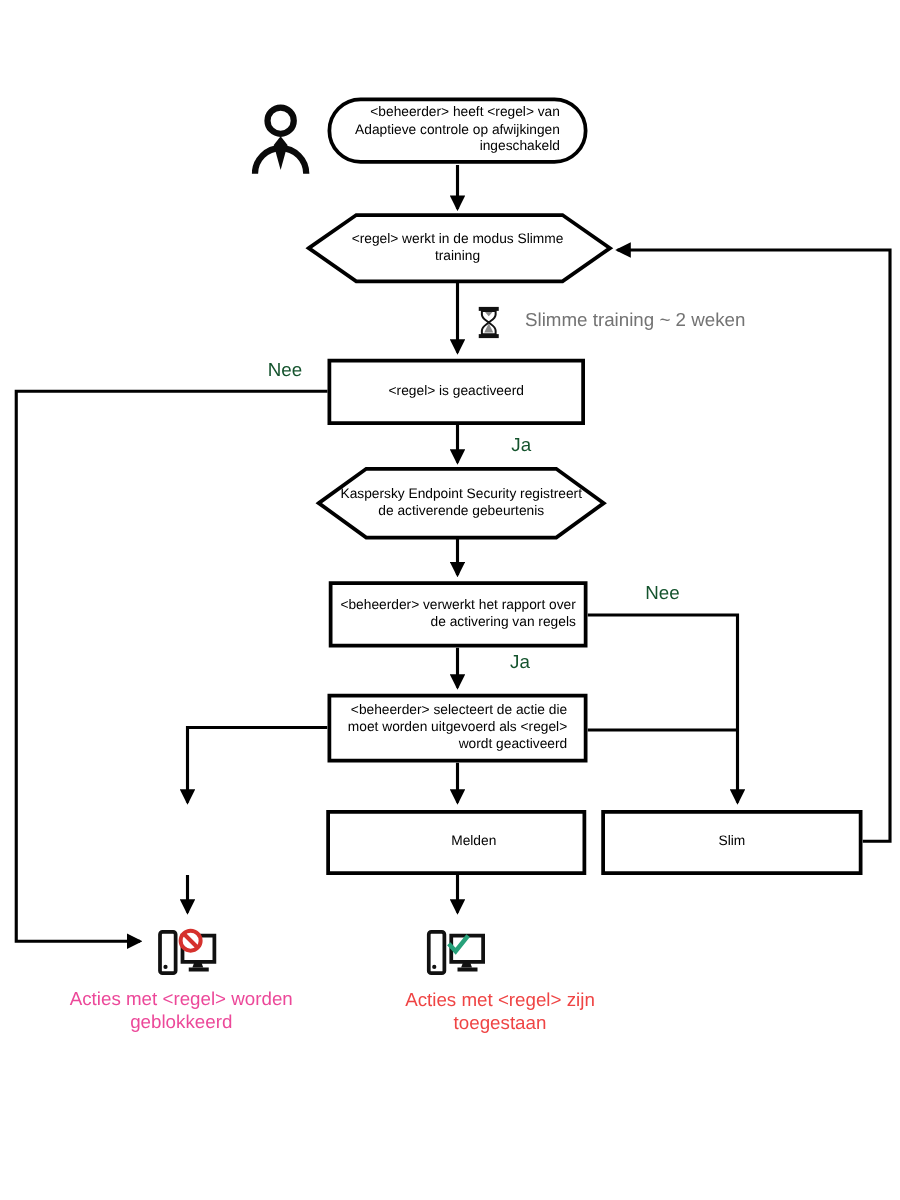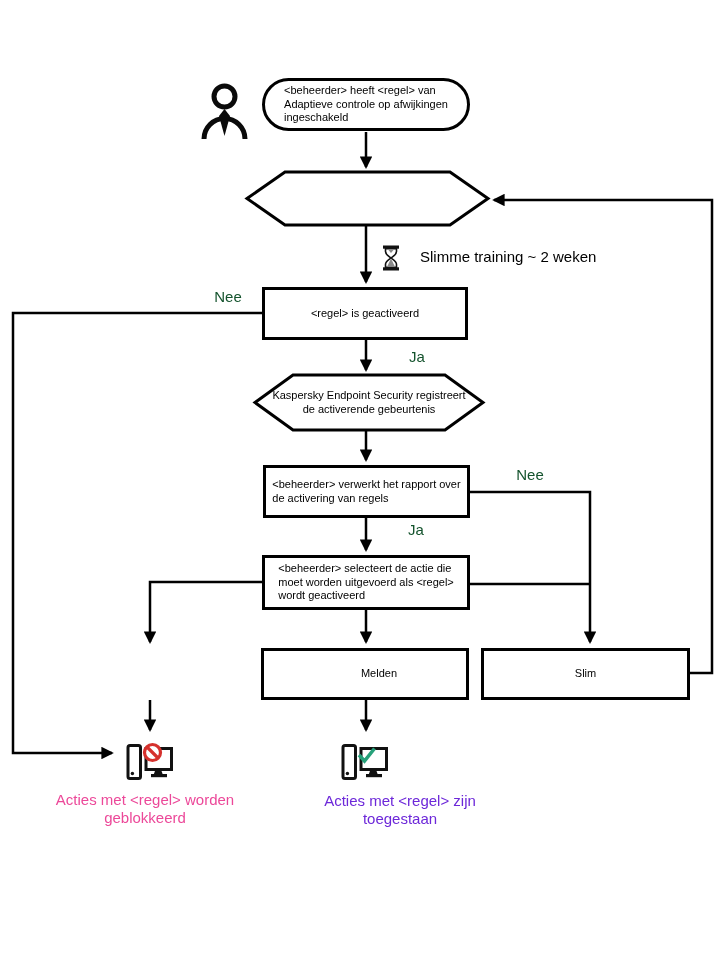--- a/index.html
+++ b/index.html
@@ -3,36 +3,36 @@
 <meta charset="utf-8">
 <style>
   html,body{margin:0;padding:0;background:#fff;}
   .canvas{
     position:relative;width:720px;height:960px;background:#ffffff;
     font-family:"Liberation Sans", sans-serif;color:#000;overflow:hidden;
   }
   .wires{position:absolute;left:0;top:0;width:720px;height:960px;}
   .node{
     position:absolute;box-sizing:border-box;background:#fff;border:3px solid #000;
-    display:flex;align-items:center;justify-content:center;text-align:left;
+    display:flex;align-items:center;justify-content:center;text-align:right;
     font-size:11px;line-height:13.5px;
   }
   .node .txt span{display:block;}
   .stadium{border-radius:28px;}
   .hexlabel{
     position:absolute;display:flex;align-items:center;justify-content:center;
     text-align:center;font-size:11px;line-height:13.5px;
   }
   .hexlabel span{display:block;}
   .declabel{position:absolute;font-size:15px;line-height:18px;text-align:center;color:#14532d;}
-  .annot{position:absolute;font-size:15px;line-height:18px;color:#000000;}
+  .annot{position:absolute;font-size:15px;line-height:18px;color:#737373;}
   .outcome{position:absolute;text-align:center;font-size:15px;line-height:18px;}
   .outcome span{display:block;}
   .outcome.blocked{color:#ec4899;}
-  .outcome.allowed{color:#6d28d9;}
+  .outcome.allowed{color:#ef4444;}
   .icon{position:absolute;}
 </style>
 </head>
 <body>
 
 <div class="canvas">
 
   <svg class="wires" viewBox="0 0 720 960">
     <defs>
       <marker id="ah" viewBox="0 0 10 10" refX="8.5" refY="5" markerWidth="5" markerHeight="5" orient="auto-start-reverse">
@@ -67,20 +67,26 @@
   </svg>
 
   <div class="node stadium" style="left:262px;top:78px;width:208px;height:53px;">
     <div class="txt">
       <span>&lt;beheerder&gt; heeft &lt;regel&gt; van</span>
       <span>Adaptieve controle op afwijkingen</span>
       <span>ingeschakeld</span>
     </div>
   </div>
 
+  <div class="hexlabel" style="left:270px;top:172px;width:192px;height:53px;">
+    <div>
+      <span>&lt;regel&gt; werkt in de modus Slimme</span>
+      <span>training</span>
+    </div>
+  </div>
 
   <svg class="icon" style="left:382px;top:245px;" width="18" height="26" viewBox="0 0 18 26">
     <rect x="1" y="0.5" width="16" height="3.2" fill="#111"></rect>
     <rect x="1" y="22.3" width="16" height="3.2" fill="#111"></rect>
     <path d="M3.5 3.7 H14.5 V6.5 C14.5 9.8 10.8 11.4 9 13 C7.2 11.4 3.5 9.8 3.5 6.5 Z" fill="none" stroke="#111" stroke-width="1.6"></path>
     <path d="M3.5 22.3 H14.5 V19.5 C14.5 16.2 10.8 14.6 9 13 C7.2 14.6 3.5 16.2 3.5 19.5 Z" fill="none" stroke="#111" stroke-width="1.6"></path>
     <polygon points="6,4.5 12,4.5 9,8" fill="#8a8a8a"></polygon>
     <polygon points="9,13.5 5.4,21 12.6,21" fill="#8a8a8a"></polygon>
   </svg>
   <div class="annot" style="left:420px;top:248px;">Slimme training ~ 2 weken</div>

